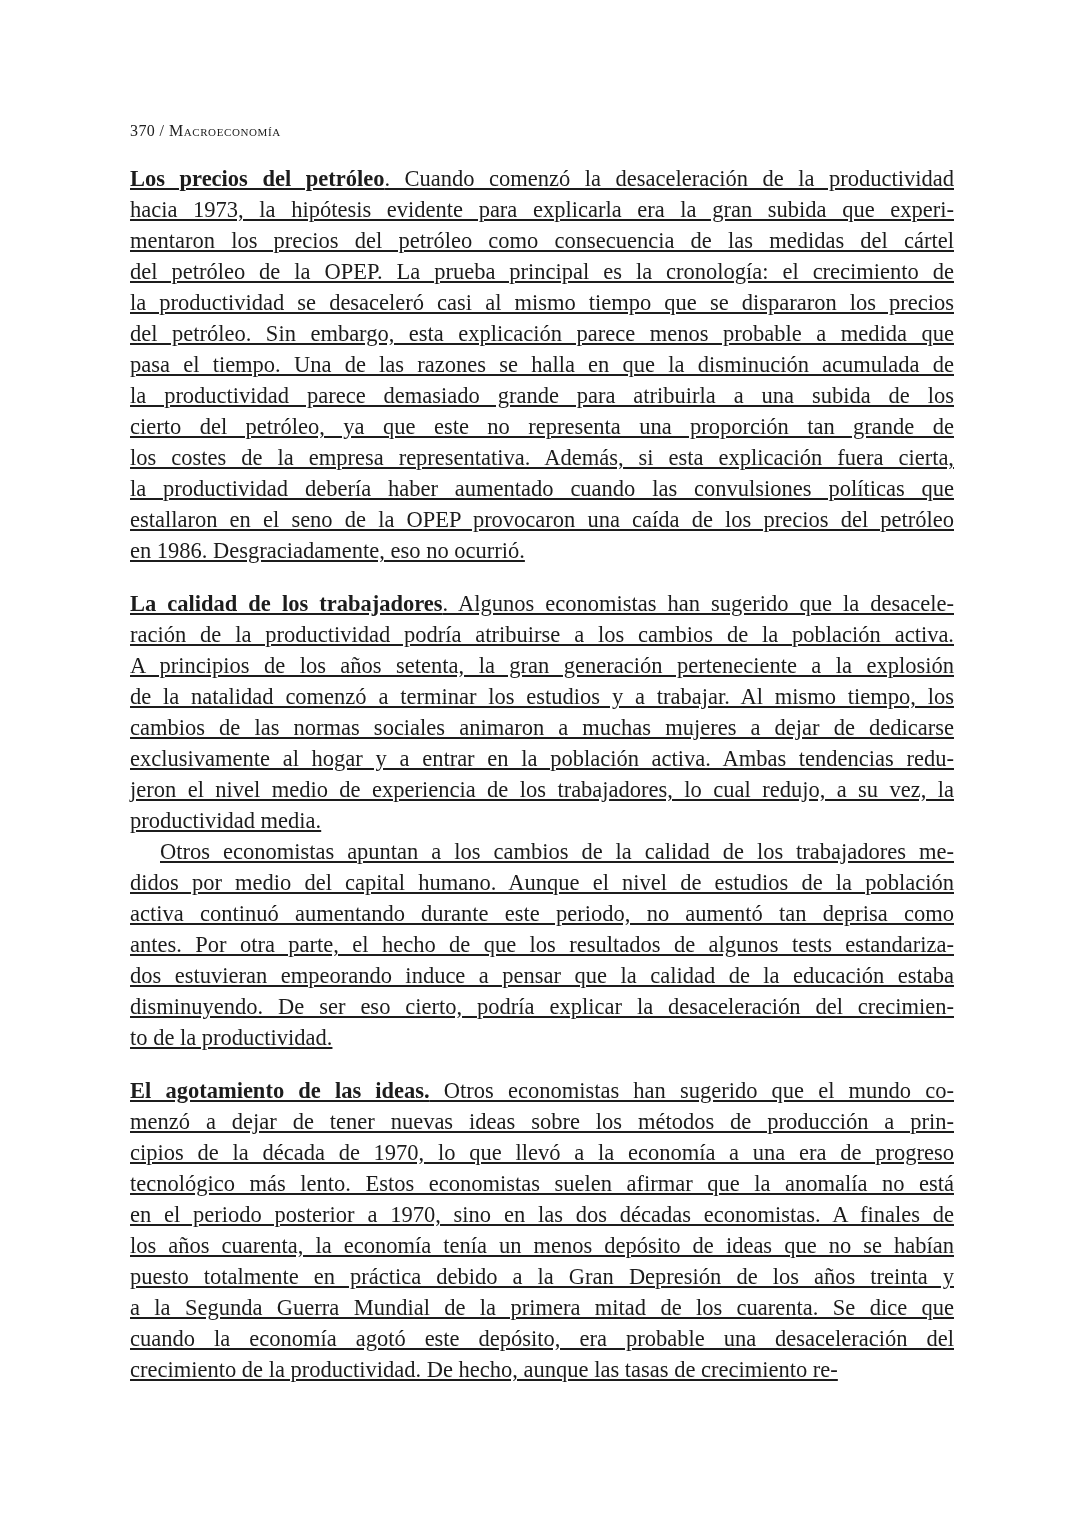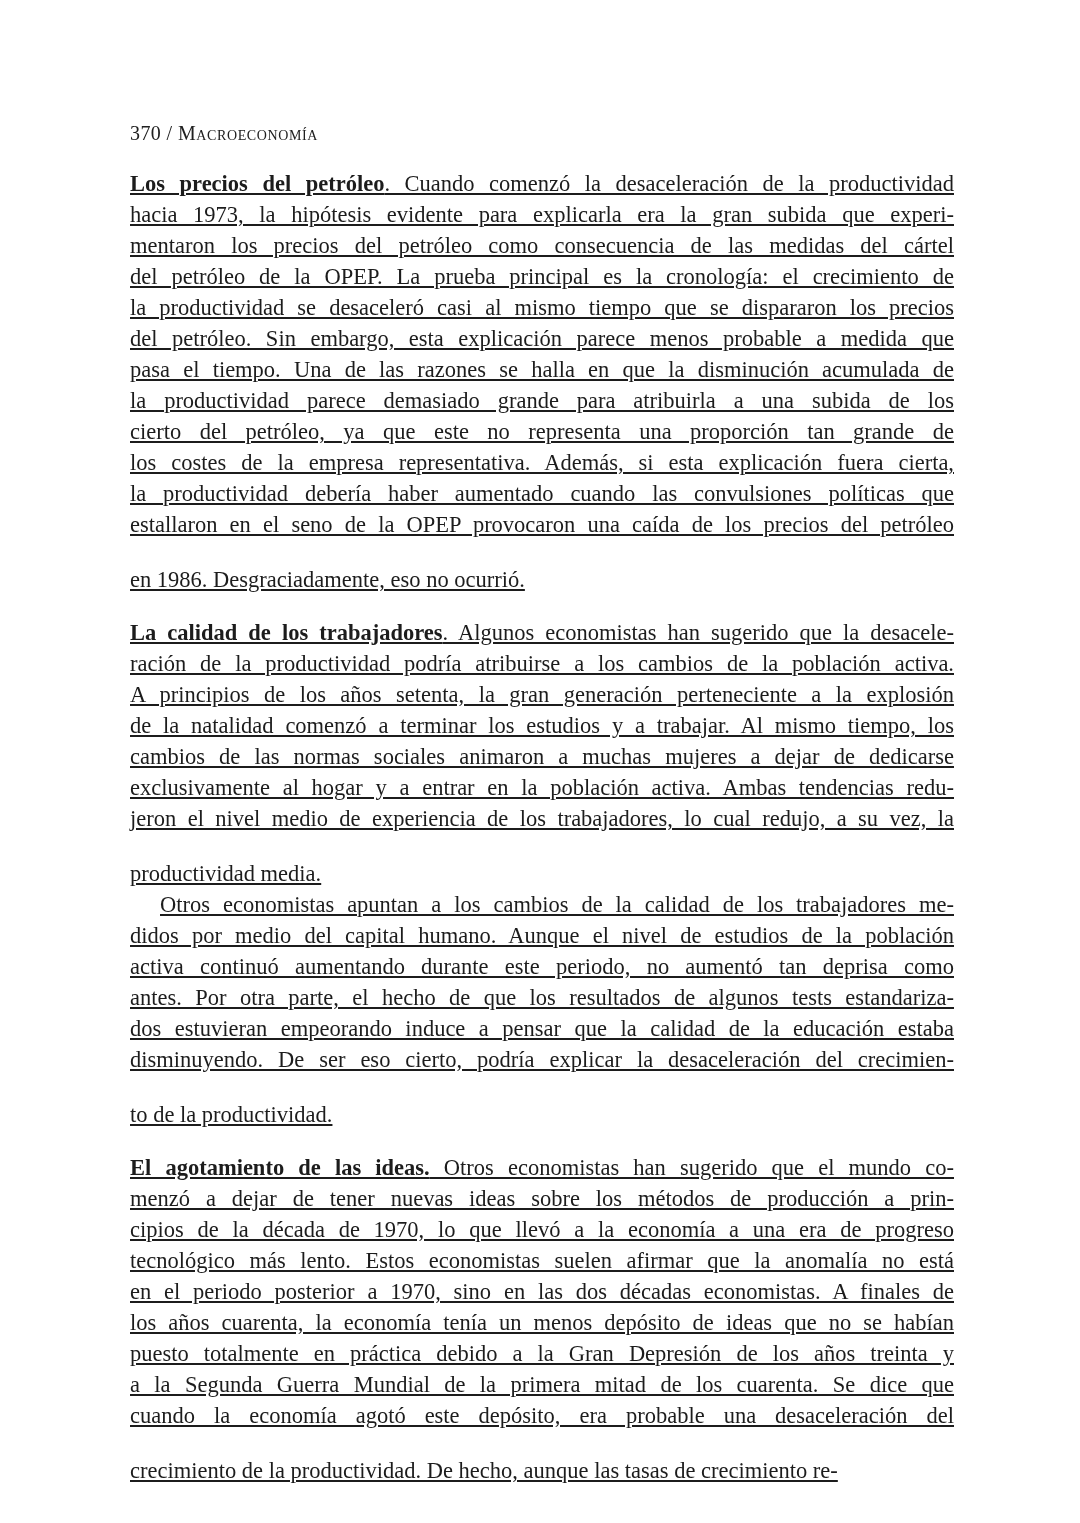--- a/index.html
+++ b/index.html
@@ -14,21 +14,21 @@
   .page {
     position: relative;
     width: 1080px;
     height: 1523px;
     background: #ffffff;
     overflow: hidden;
     box-sizing: border-box;
     padding: 122px 126px 0 130px;
   }
   .running-header {
-    font-size: 20px;
+    font-size: 16px;
     letter-spacing: 0.4px;
     margin-bottom: 23px;
     white-space: nowrap;
     color: #202020;
   }
   .running-header .title-smallcaps {
     font-variant: small-caps;
     letter-spacing: 0.6px;
   }
   .content {
@@ -39,21 +39,20 @@
   }
   .paragraph { margin: 0; text-decoration: underline; }
   .paragraph.lead-para { margin-top: 22px; }
   .line {
     text-align: justify;
     text-align-last: justify;
     min-height: 31px;
   }
   .line.last {
     text-align-last: left;
-    margin-top: 24px;
   }
   .line.indent {
     text-indent: 30px;
   }
   .line strong {
     font-weight: 700;
   }
 </style>
 </head>
 <body style="background: rgb(255, 255, 255); color: rgb(28, 28, 28);">

